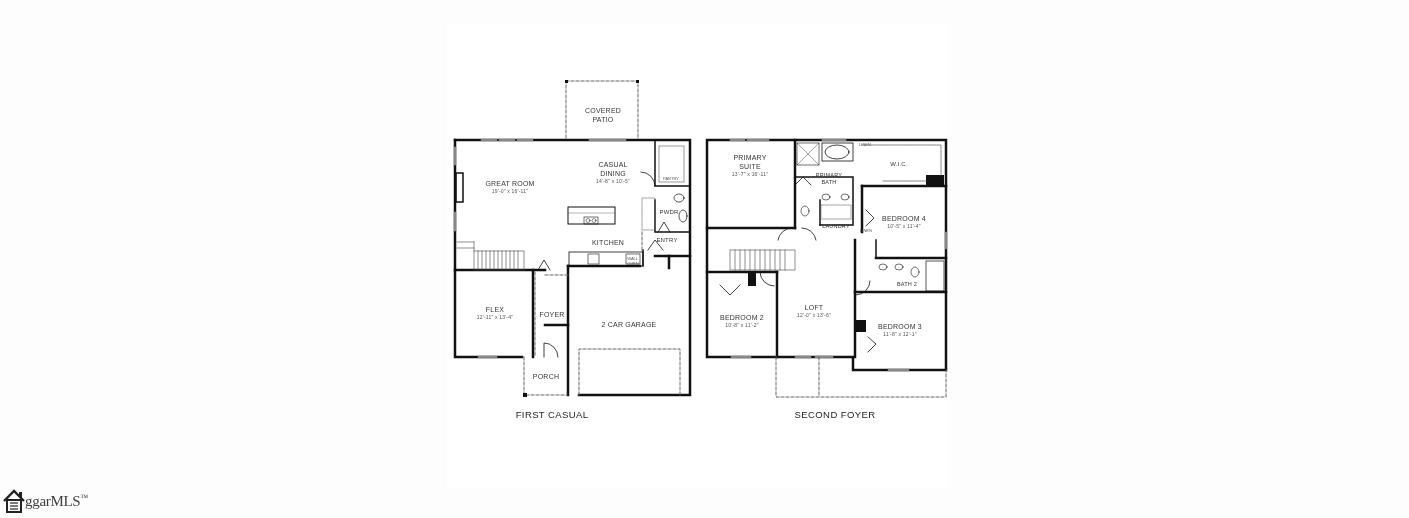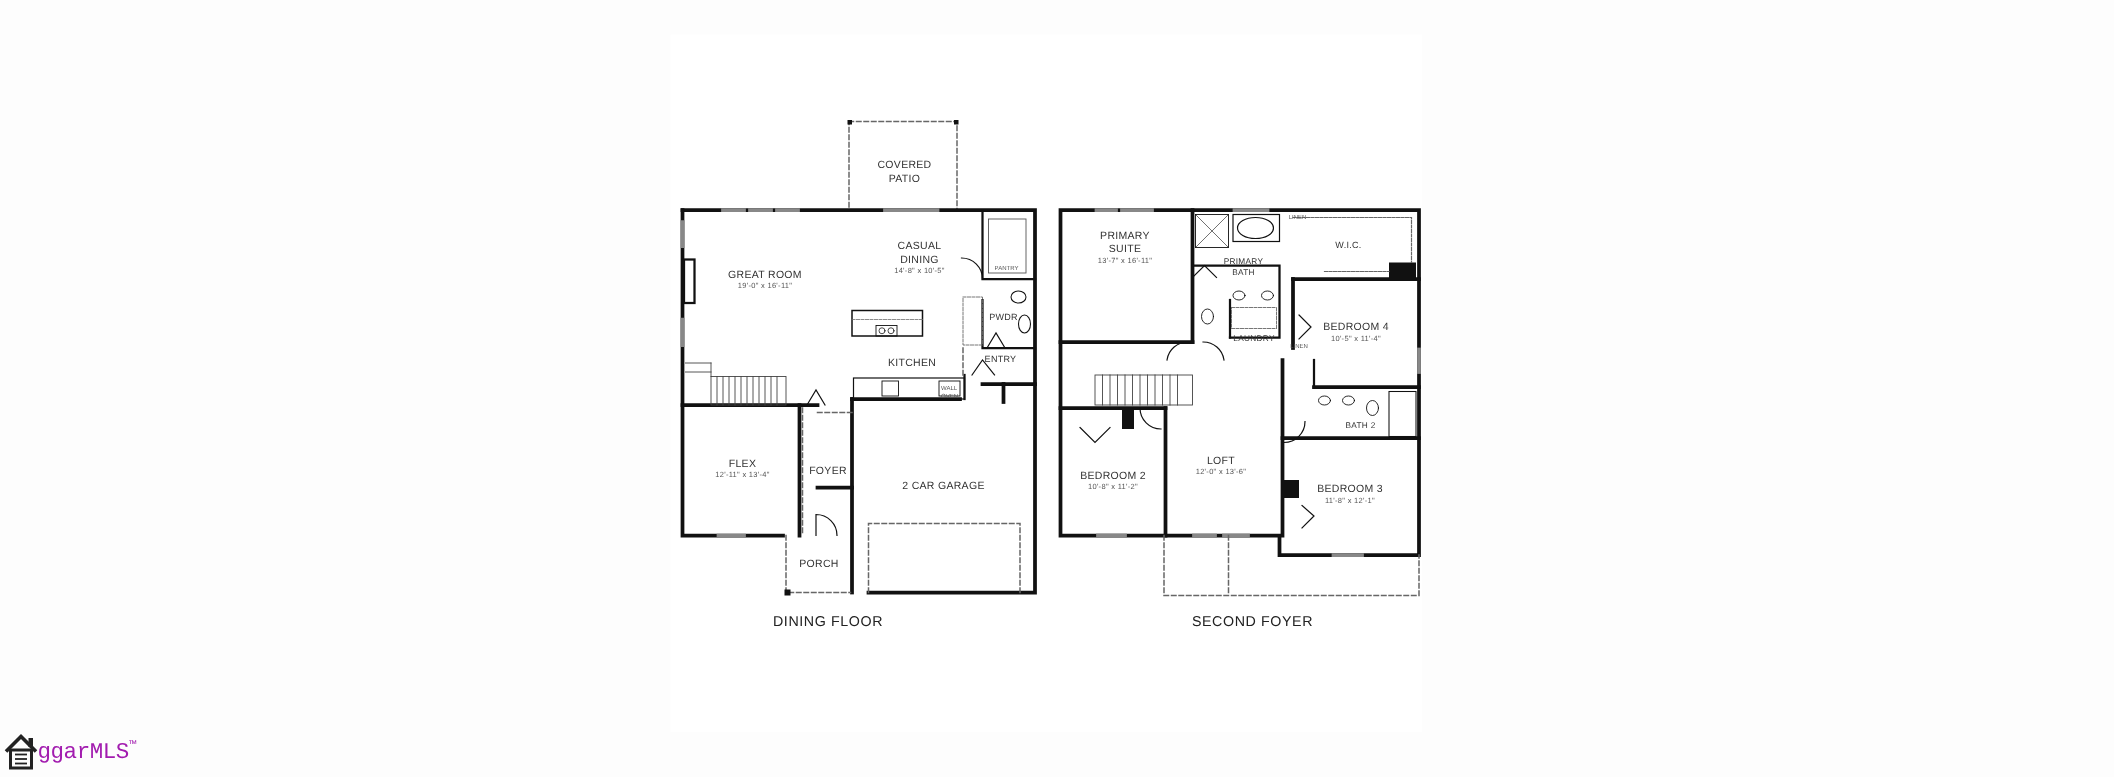--- a/index.html
+++ b/index.html
@@ -25,21 +25,21 @@
     position: absolute; font-size: 4px; color: #555; transform: translateX(-50%);
   }
   .floor-title {
     position: absolute; font-size: 9.5px; color: #222; letter-spacing: 0.4px;
     transform: translateX(-50%);
   }
   .logo {
     position: absolute; left: 2px; top: 488px; height: 26px; display: flex; align-items: center;
   }
   .logo-text {
-    font-family: Liberation Mono, monospace; font-size: 15px; color: #a21caf; letter-spacing: -0.3px;
+    font-family: Liberation Serif, serif; font-size: 15px; color: #404040; letter-spacing: -0.3px;
     margin-left: -3px;
   }
   .logo-tm { font-size: 8px; vertical-align: super; }
 </style>
 </head>
 <body>
 
 <div class="plan-canvas">
   <svg class="plan" width="501" height="465" viewBox="447 23 501 465">
     <g fill="none" stroke="#111" stroke-linecap="square">
@@ -233,21 +233,21 @@
   <div class="small-label" style="left:224px;top:153px;">PANTRY</div>
   <div class="room-label" style="left:222px;top:185px;font-size:6px;">PWDR</div>
   <div class="room-label" style="left:161px;top:215px;">KITCHEN</div>
   <div class="room-label" style="left:220px;top:213px;font-size:6px;">ENTRY</div>
   <div class="small-label" style="left:186px;top:233px;white-space:pre-line;line-height:5px;">WALL
 OVEN</div>
   <div class="room-label" style="left:48px;top:282px;"><span>FLEX</span><span class="room-dim">12'-11" x 13'-4"</span></div>
   <div class="room-label" style="left:105px;top:287px;">FOYER</div>
   <div class="room-label" style="left:182px;top:297px;">2 CAR GARAGE</div>
   <div class="room-label" style="left:99px;top:349px;">PORCH</div>
-  <div class="floor-title" style="left:105px;top:386px;">DINING FLOOR</div>
+  <div class="floor-title" style="left:105px;top:386px;">FIRST CASUAL</div>
 
   <div class="room-label" style="left:303px;top:130px;"><span>PRIMARY
 SUITE</span><span class="room-dim">13'-7" x 16'-11"</span></div>
   <div class="room-label" style="left:382px;top:149px;font-size:5.5px;line-height:7px;">PRIMARY
 BATH</div>
   <div class="room-label" style="left:452px;top:137px;font-size:6px;">W.I.C.</div>
   <div class="small-label" style="left:418px;top:119px;">LINEN</div>
   <div class="room-label" style="left:457px;top:191px;"><span>BEDROOM 4</span><span class="room-dim">10'-5" x 11'-4"</span></div>
   <div class="room-label" style="left:389px;top:199px;font-size:5.5px;">LAUNDRY</div>
   <div class="small-label" style="left:419px;top:205px;">LINEN</div>

